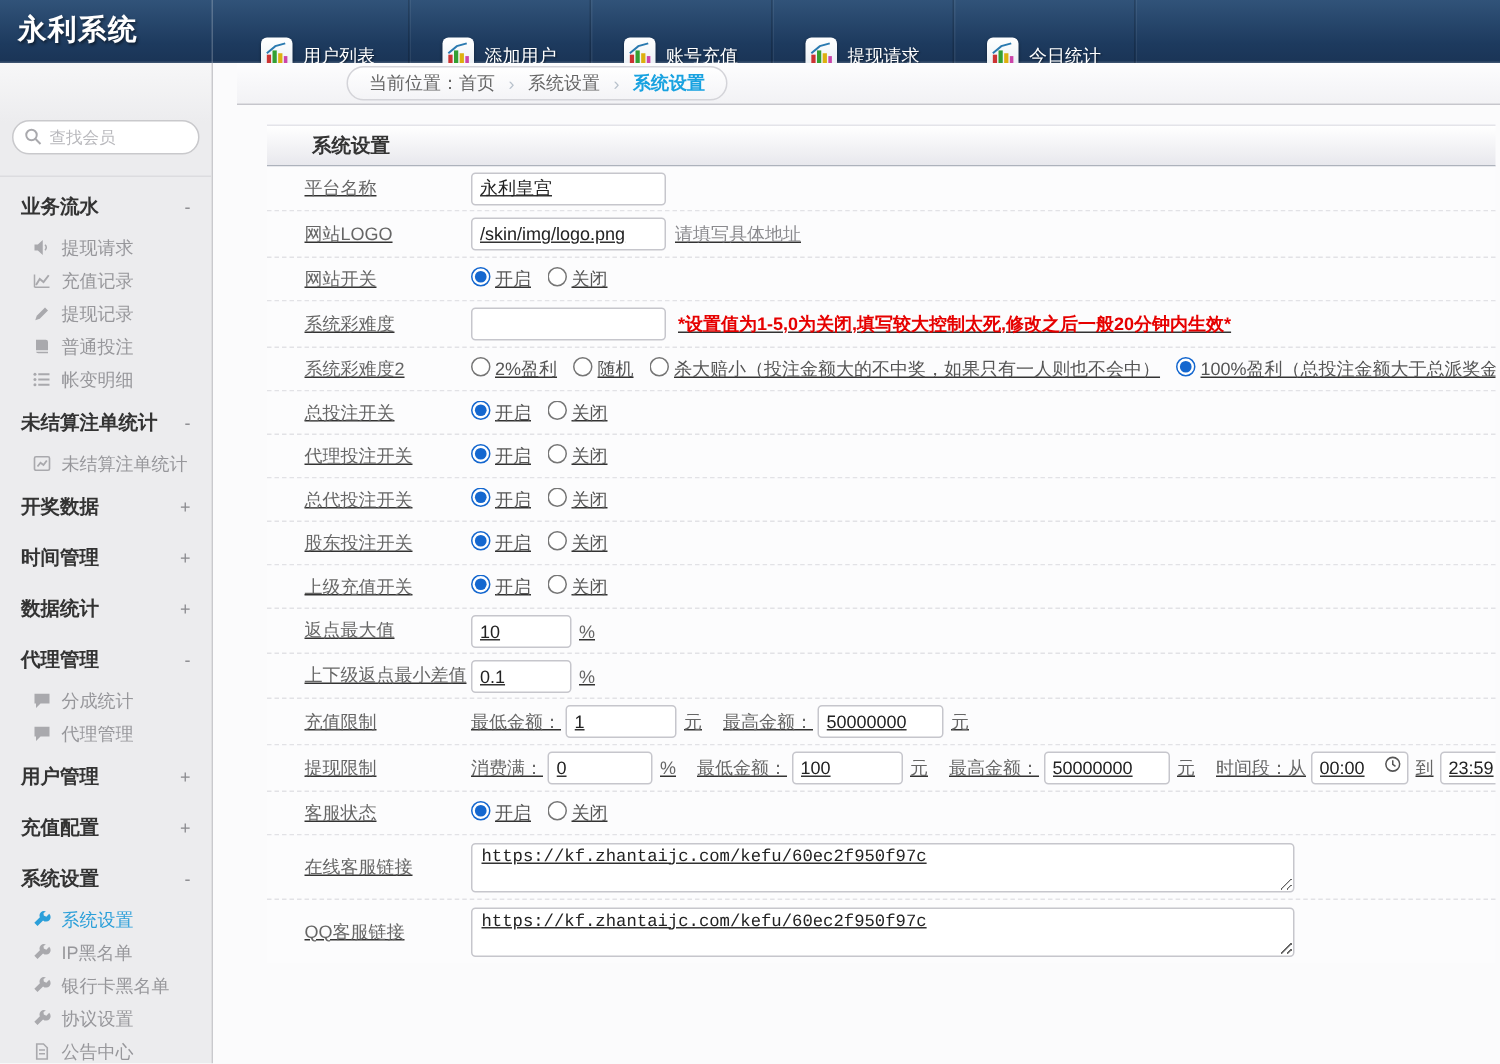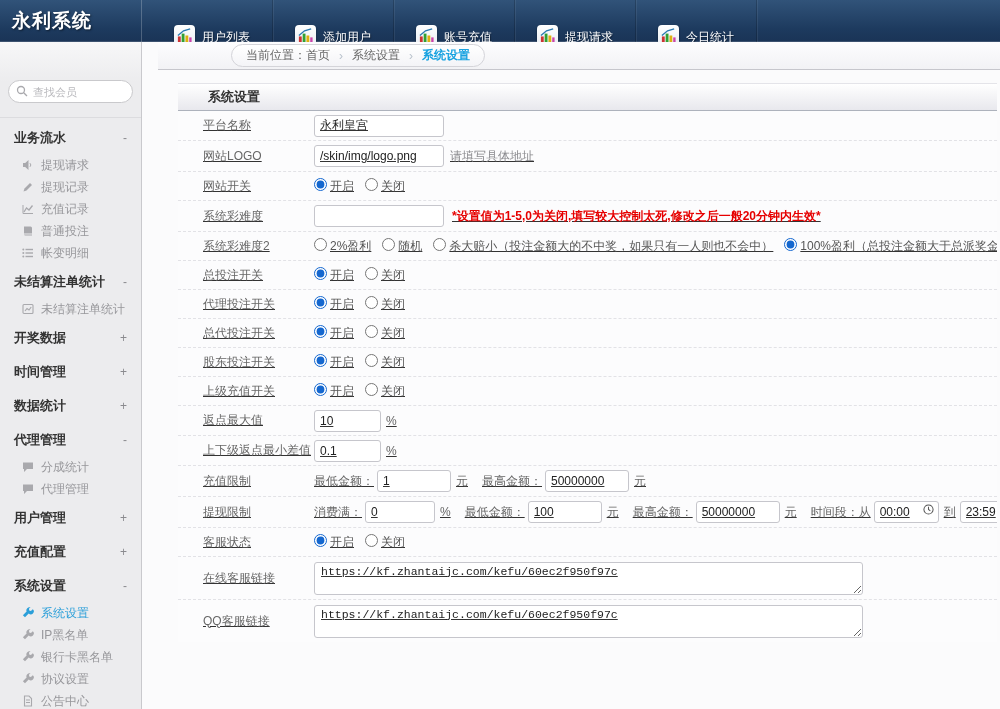--- a/index.html
+++ b/index.html
@@ -151,31 +151,31 @@
       </div>
       <div class="side-item">
         <svg class="si" viewBox="0 0 12 12">
             <path d="M1 4h2.2L6.5 1v10L3.2 8H1z" fill="currentColor"></path>
             <path d="M8 4.2a2.6 2.6 0 0 1 0 3.6" fill="none" stroke="currentColor" stroke-width="1"></path>
           </svg>
         <span>提现请求</span>
       </div>
       <div class="side-item">
         <svg class="si" viewBox="0 0 12 12">
-            <path d="M1.5 10.5l1-3 5.5-5.5 2 2-5.5 5.5z" fill="currentColor"></path>
-          </svg>
-        <span>提现记录</span>
-      </div>
-      <div class="side-item">
-        <svg class="si" viewBox="0 0 12 12">
             <polyline points="1,10.5 1,2" fill="none" stroke="currentColor" stroke-width="1"></polyline>
             <polyline points="1,10.5 11,10.5" fill="none" stroke="currentColor" stroke-width="1"></polyline>
             <polyline points="2,9 4.5,5 7,7 10.5,2.5" fill="none" stroke="currentColor" stroke-width="1.3"></polyline>
           </svg>
         <span>充值记录</span>
+      </div>
+      <div class="side-item">
+        <svg class="si" viewBox="0 0 12 12">
+            <path d="M1.5 10.5l1-3 5.5-5.5 2 2-5.5 5.5z" fill="currentColor"></path>
+          </svg>
+        <span>提现记录</span>
       </div>
       <div class="side-item">
         <svg class="si" viewBox="0 0 12 12">
             <path d="M2 1.5h6.5A1.5 1.5 0 0 1 10 3v7.5H3.5A1.5 1.5 0 0 1 2 9z" fill="currentColor"></path>
             <path d="M2 9h8" stroke="#ececee" stroke-width="1"></path>
           </svg>
         <span>普通投注</span>
       </div>
       <div class="side-item">
         <svg class="si" viewBox="0 0 12 12">

